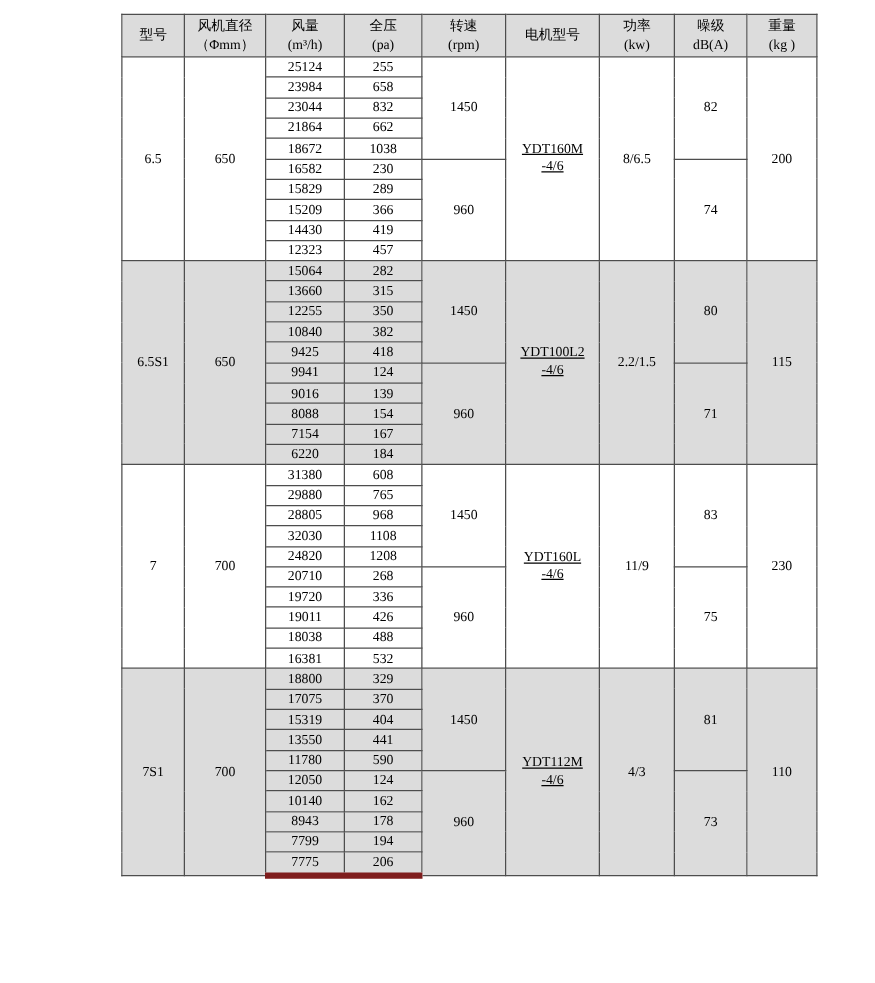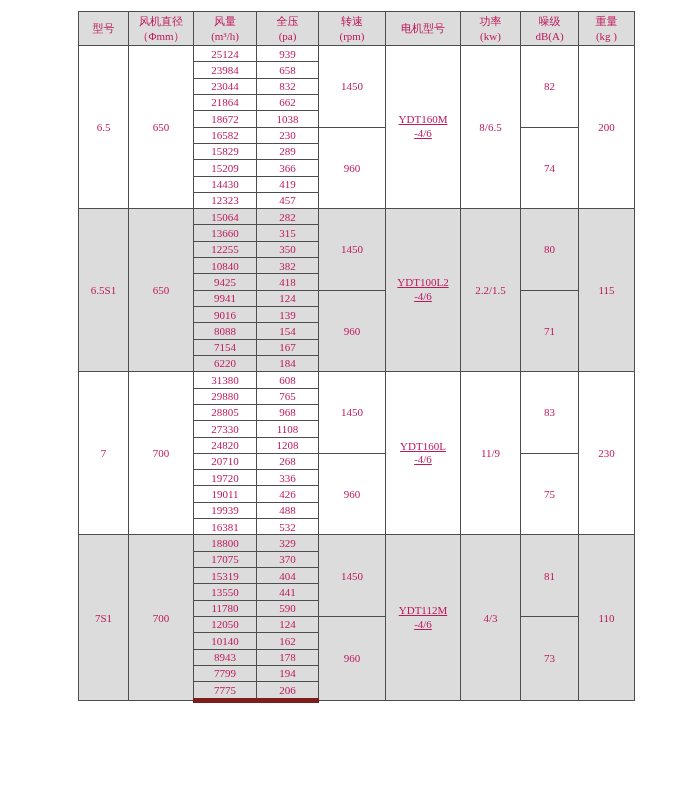--- a/index.html
+++ b/index.html
@@ -7,27 +7,27 @@
   .page {
     position: relative;
     width: 700px;
     height: 786px;
     background: #ffffff;
     font-family: "Liberation Serif", "DejaVu Serif", serif;
     overflow: hidden;
   }
   table.spec {
     position: absolute;
-    left: 78px;
+    left: 97px;
     top: 11px;
     width: 556px;
     height: 692px;
     border-collapse: collapse;
     table-layout: fixed;
-    color: #be185d;
+    color: #000000;
   }
   table.spec th, table.spec td {
     border: 1px solid #4d4d4d;
     padding: 0;
     text-align: center;
     vertical-align: middle;
     font-size: 11px;
     line-height: 1.3;
     font-weight: normal;
     overflow: hidden;
@@ -97,21 +97,21 @@
           <div>重量</div>
           <div class="hdr-l2">(kg )</div>
         </th>
       </tr>
     </thead>
     <tbody id="table-body">
         <tr>
           <td rowspan="10">6.5</td>
           <td rowspan="10">650</td>
           <td>25124</td>
-          <td>939</td>
+          <td>255</td>
           <td rowspan="5">1450</td>
           <td rowspan="10">
             <div class="motor-line">YDT160M</div>
             <div class="motor-line">-4/6</div>
           </td>
           <td rowspan="10">8/6.5</td>
           <td rowspan="5">82</td>
           <td rowspan="10">200</td>
         </tr>
         <tr>
@@ -220,21 +220,21 @@
         </tr>
         <tr>
           <td>29880</td>
           <td>765</td>
         </tr>
         <tr>
           <td>28805</td>
           <td>968</td>
         </tr>
         <tr>
-          <td>27330</td>
+          <td>32030</td>
           <td>1108</td>
         </tr>
         <tr>
           <td>24820</td>
           <td>1208</td>
         </tr>
         <tr>
           <td>20710</td>
           <td>268</td>
           <td rowspan="5">960</td>
@@ -242,21 +242,21 @@
         </tr>
         <tr>
           <td>19720</td>
           <td>336</td>
         </tr>
         <tr>
           <td>19011</td>
           <td>426</td>
         </tr>
         <tr>
-          <td>19939</td>
+          <td>18038</td>
           <td>488</td>
         </tr>
         <tr>
           <td>16381</td>
           <td>532</td>
         </tr>
         <tr>
           <td rowspan="10" class="shaded">7S1</td>
           <td rowspan="10" class="shaded">700</td>
           <td class="shaded">18800</td>

